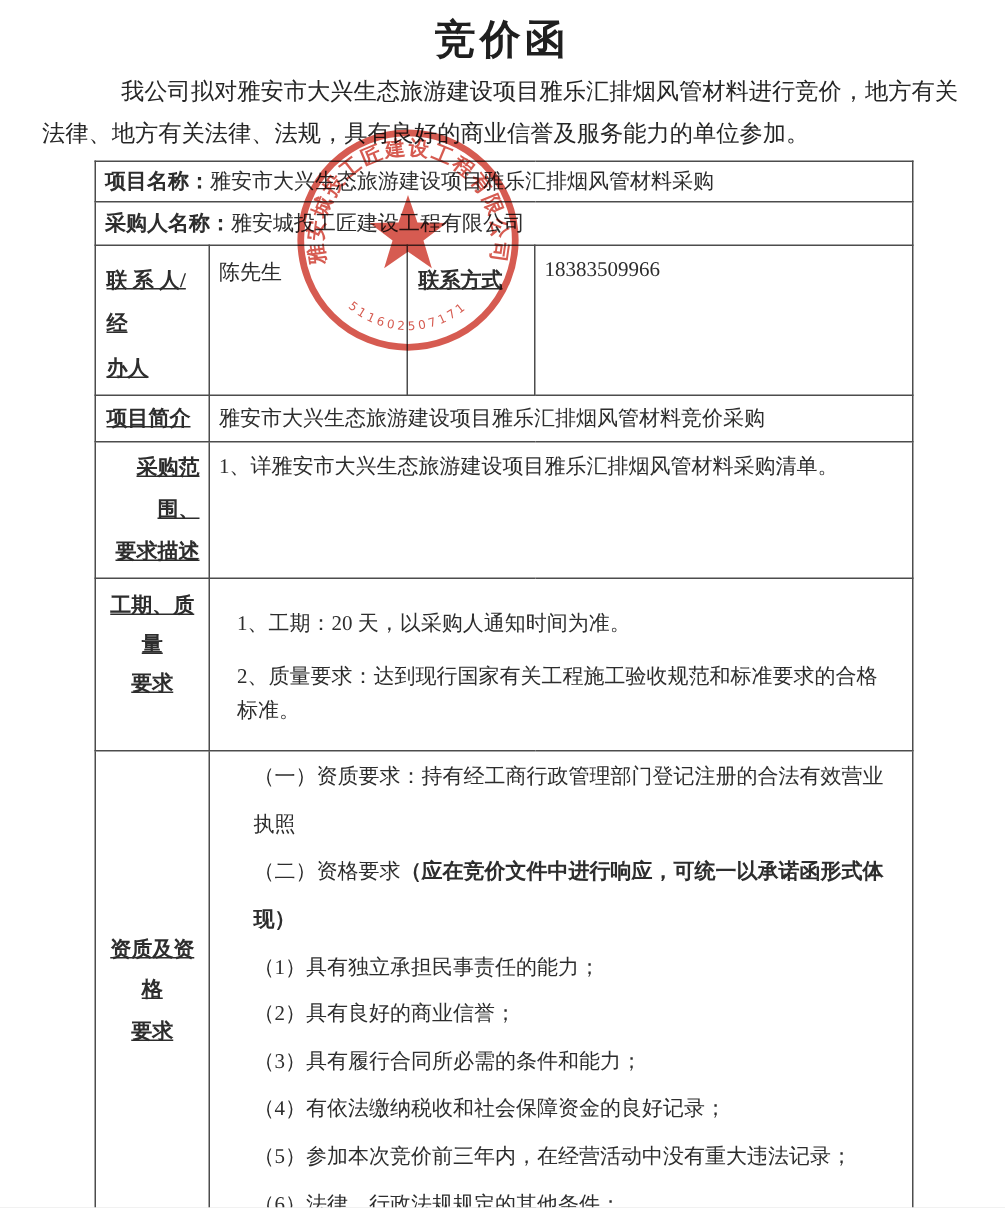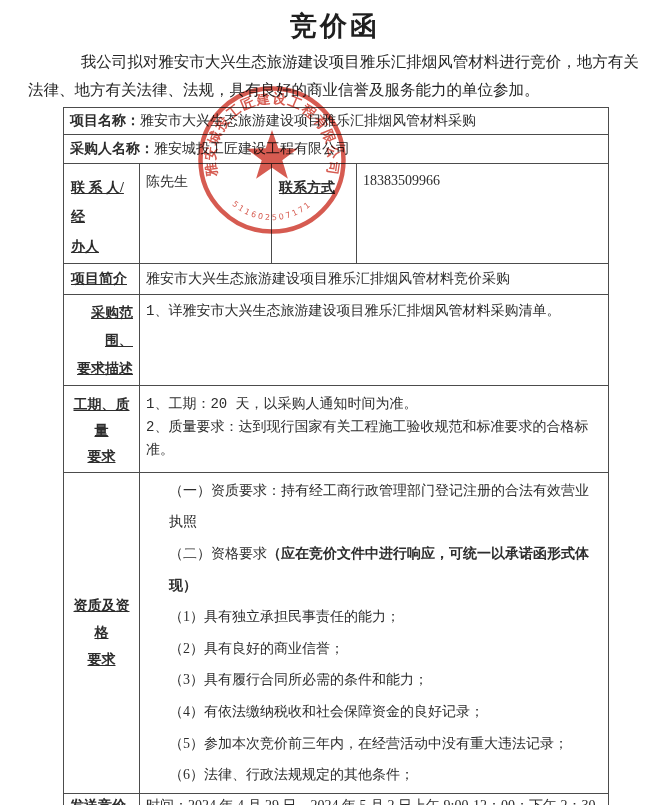--- a/index.html
+++ b/index.html
@@ -28,24 +28,24 @@
   .bold{font-weight:bold;}
   .inline-lbl{font-weight:bold;}
   tr.r1 td{height:22px;}
   tr.r2 td{height:24px;}
   tr.r3 td{height:53px;vertical-align:top;padding-top:9px;}
   tr.r3 .lbl{text-align:left;line-height:2.1;padding-left:7px;}
   tr.r4 td{height:26px;}
   tr.r4 .lbl{text-align:left;padding-left:7px;}
   tr.r5 td{height:51px;vertical-align:top;}
   tr.r5 .lbl{text-align:right;line-height:2.0;padding-left:6px;padding-top:4px;margin-left:28px;}
-  tr.r5 .content{padding-top:7px;font-family:Liberation Mono, monospace;}
+  tr.r5 .content{padding-top:7px;}
   tr.r6 td{height:51px;vertical-align:top;}
   tr.r6 .lbl{line-height:1.85;padding-top:6px;}
-  tr.r6 .content p{margin:0;line-height:23px;padding-top:5px;font-family:Liberation Mono, monospace;}
+  tr.r6 .content p{margin:12px;line-height:23px;padding-top:5px;}
   tr.r6 .content p + p{padding-top:0;}
   tr.r7 td{height:261px;}
   tr.r7 .lbl{line-height:1.95;}
   tr.r7 .content{padding-left:29px;padding-right:8px;}
   tr.r7 .content p{margin:0;line-height:31.6px;}
   tr.r8 td{height:32px;}
   tr.r8 .lbl{text-align:left;line-height:1.3;padding-left:6px;vertical-align:top;padding-top:3px;}
   tr.r8 .content{line-height:17.5px;vertical-align:top;padding-top:3px;}
   
   .seal{

